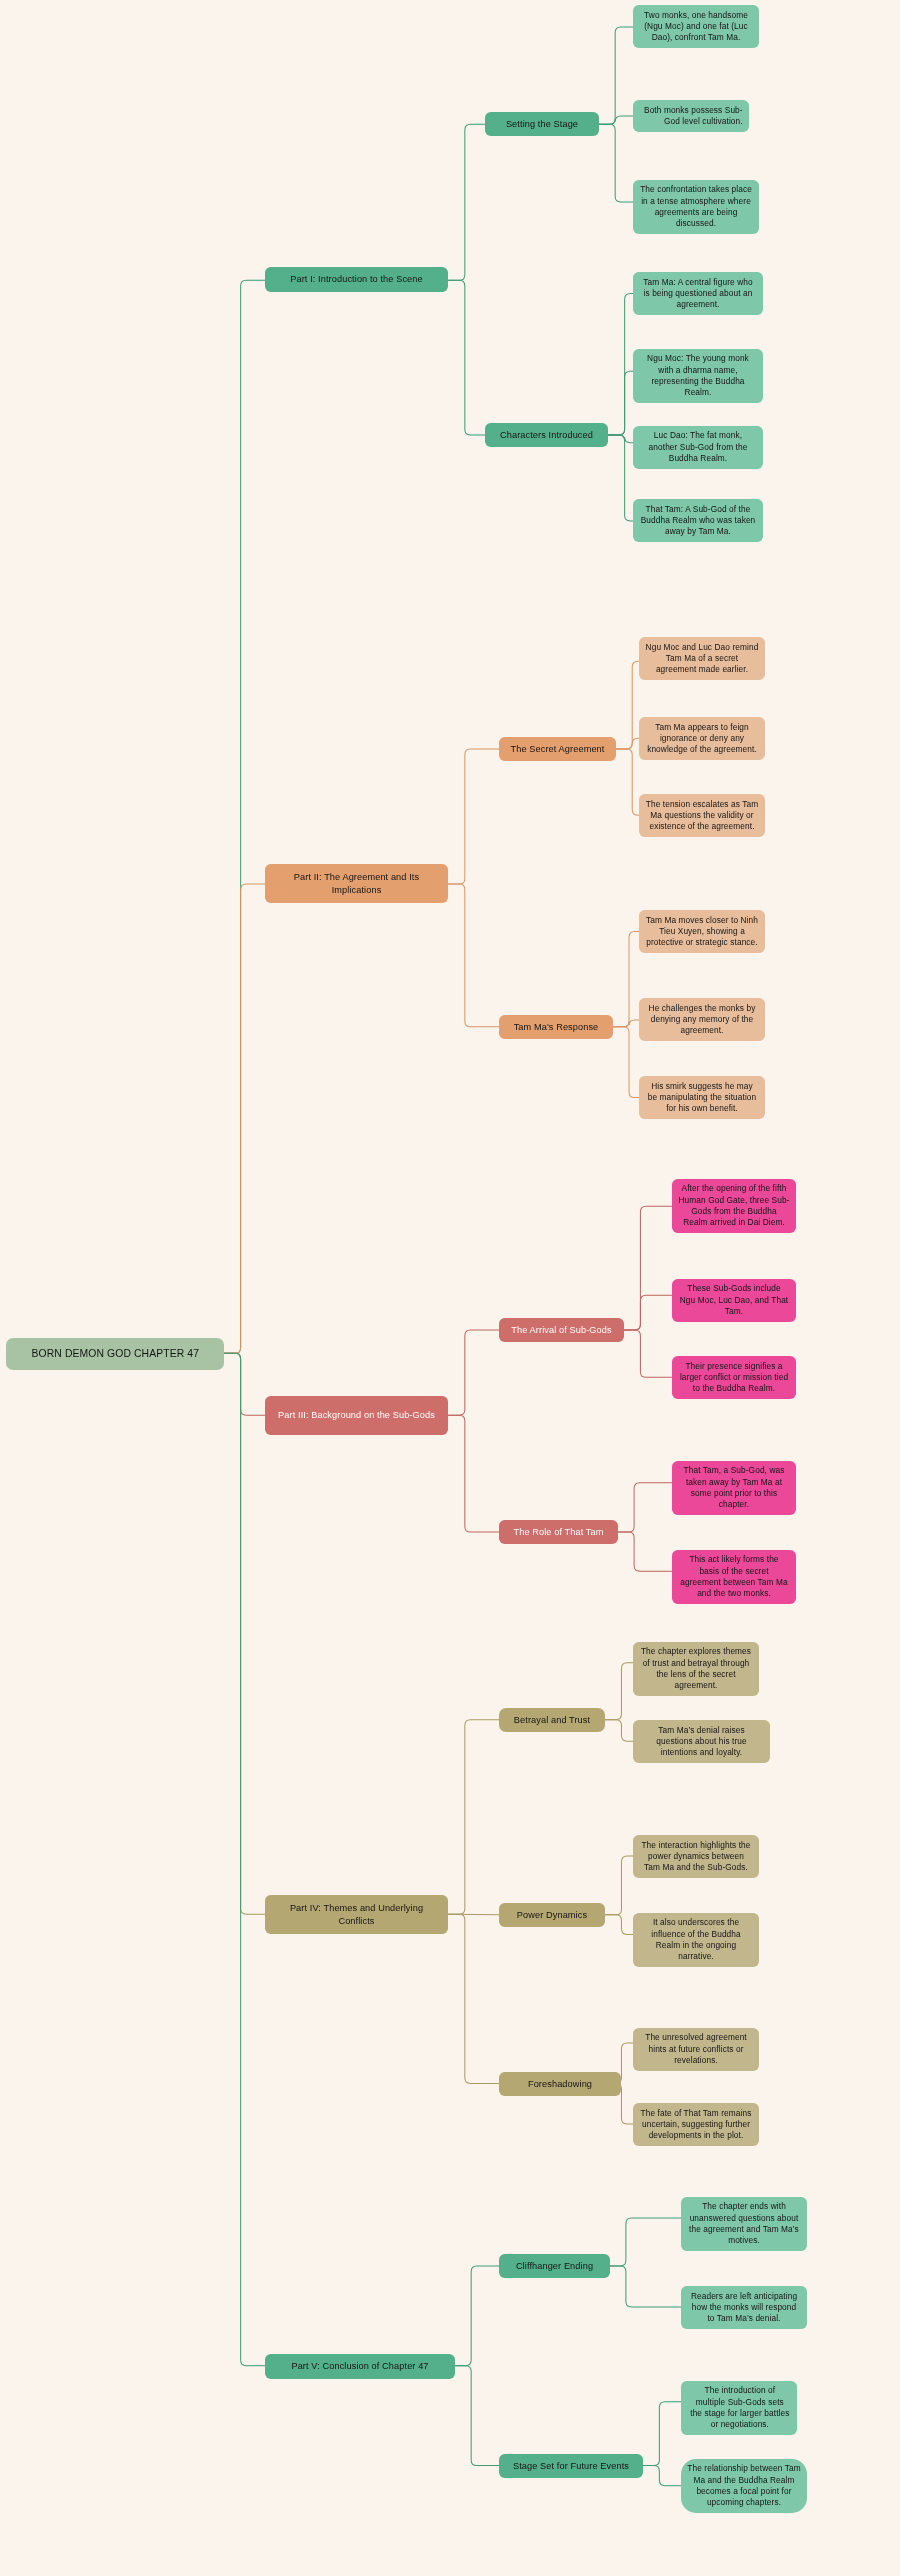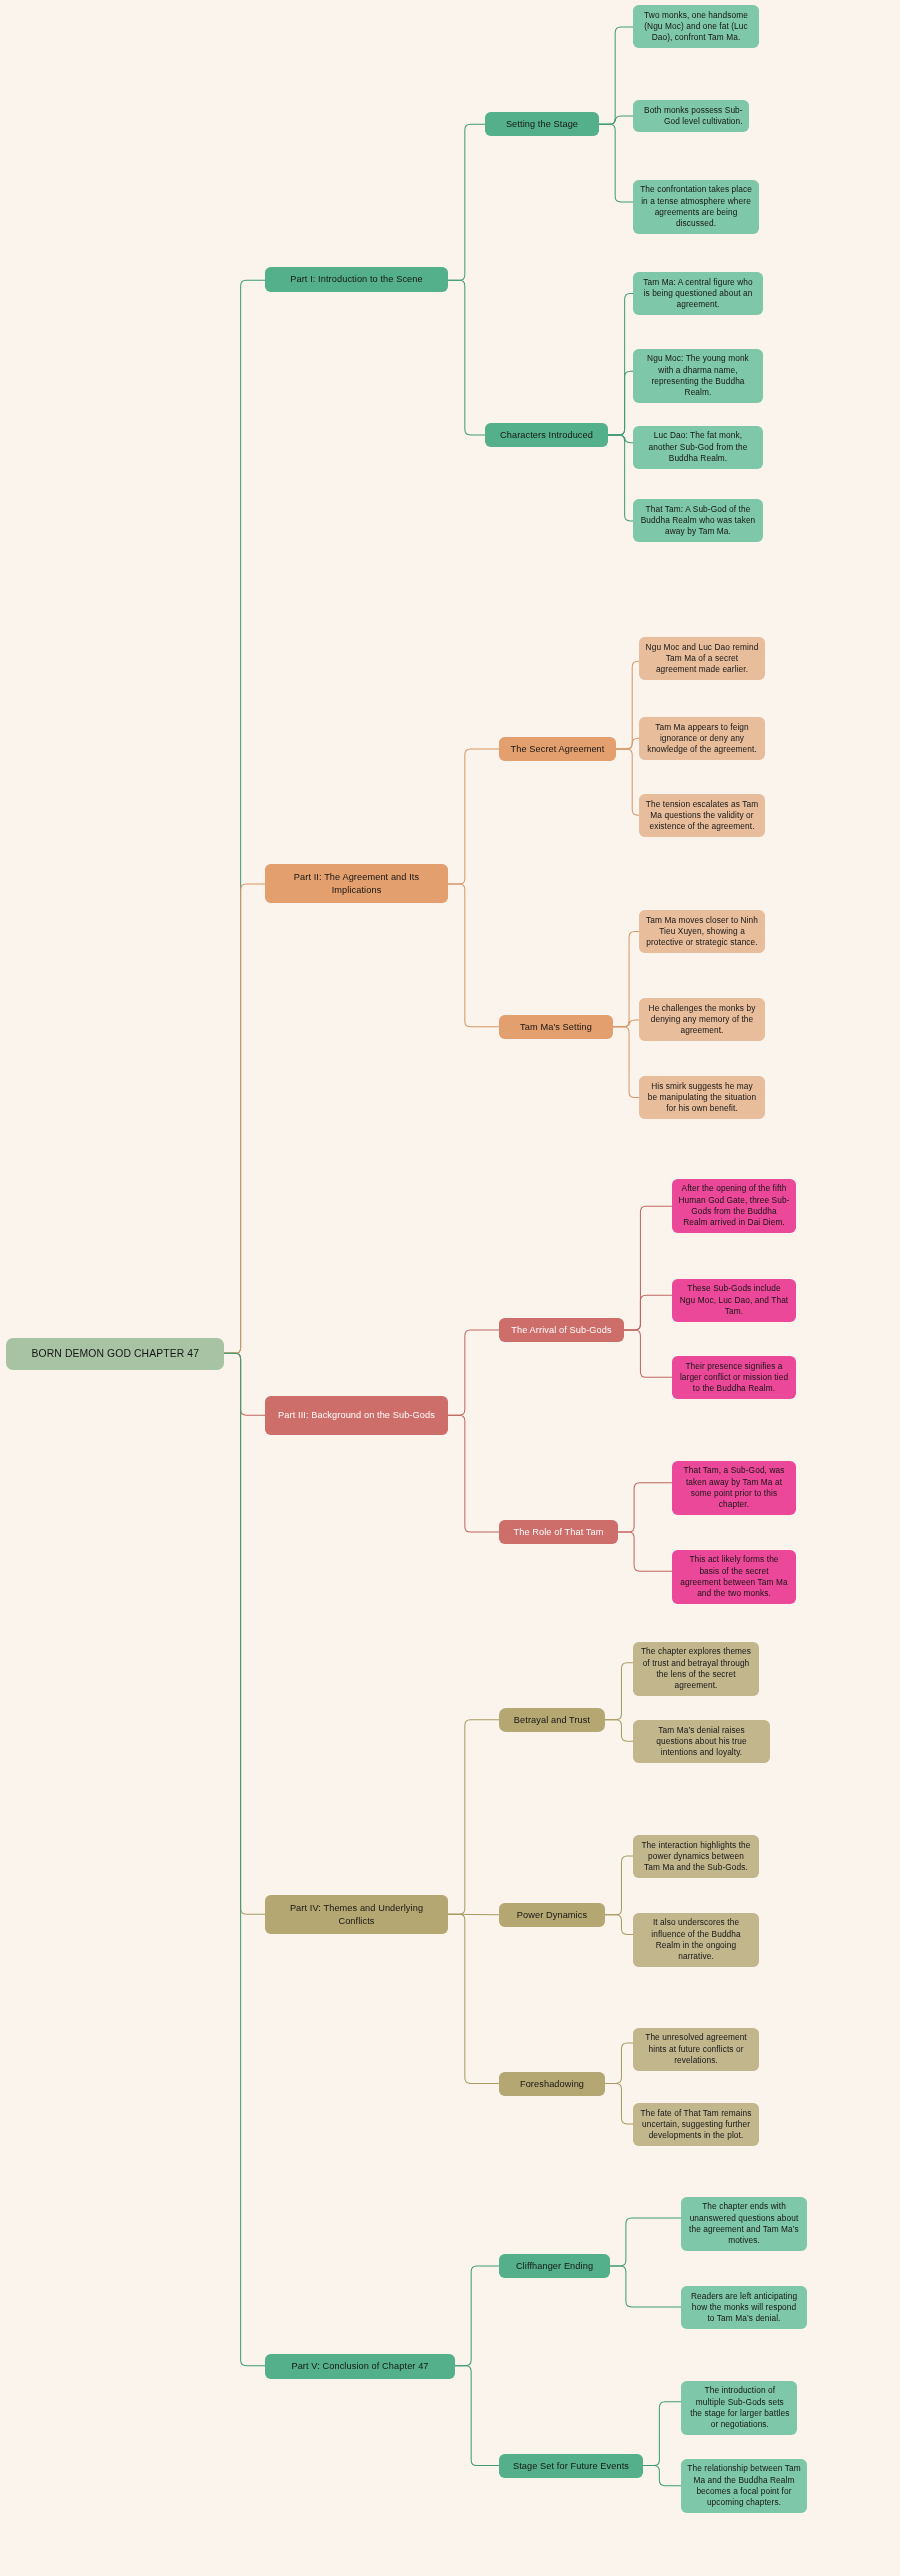--- a/index.html
+++ b/index.html
@@ -148,21 +148,21 @@
     <div class="node b2leaf" style="left: 639px; width: 126px; top: 637px; min-height: 43px;">
       <span>Ngu Moc and Luc Dao remind Tam Ma of a secret agreement made earlier.</span>
     </div>
     <div class="node b2leaf" style="left: 639px; width: 126px; top: 717px; min-height: 43px;">
       <span>Tam Ma appears to feign ignorance or deny any knowledge of the agreement.</span>
     </div>
     <div class="node b2leaf" style="left: 639px; width: 126px; top: 794px; min-height: 43px;">
       <span>The tension escalates as Tam Ma questions the validity or existence of the agreement.</span>
     </div>
     <div class="node b2" style="left: 499px; width: 114px; top: 1015px; min-height: 24px;">
-      <span>Tam Ma's Setting</span>
+      <span>Tam Ma's Response</span>
     </div>
     <div class="node b2leaf" style="left: 639px; width: 126px; top: 910px; min-height: 43px;">
       <span>Tam Ma moves closer to Ninh Tieu Xuyen, showing a protective or strategic stance.</span>
     </div>
     <div class="node b2leaf" style="left: 639px; width: 126px; top: 998px; min-height: 43px;">
       <span>He challenges the monks by denying any memory of the agreement.</span>
     </div>
     <div class="node b2leaf" style="left: 639px; width: 126px; top: 1076px; min-height: 43px;">
       <span>His smirk suggests he may be manipulating the situation for his own benefit.</span>
     </div>
@@ -204,21 +204,21 @@
     </div>
     <div class="node b4" style="left: 499px; width: 106px; top: 1903px; min-height: 24px;">
       <span>Power Dynamics</span>
     </div>
     <div class="node b4leaf" style="left: 633px; width: 126px; top: 1835px; min-height: 43px;">
       <span>The interaction highlights the power dynamics between Tam Ma and the Sub-Gods.</span>
     </div>
     <div class="node b4leaf" style="left: 633px; width: 126px; top: 1913px; min-height: 43px;">
       <span>It also underscores the influence of the Buddha Realm in the ongoing narrative.</span>
     </div>
-    <div class="node b4" style="left: 499px; width: 106px; top: 2072px; min-height: 24px;">
+    <div class="node b4" style="left: 499px; width: 122px; top: 2072px; min-height: 24px;">
       <span>Foreshadowing</span>
     </div>
     <div class="node b4leaf" style="left: 633px; width: 126px; top: 2028px; min-height: 32px;">
       <span>The unresolved agreement hints at future conflicts or revelations.</span>
     </div>
     <div class="node b4leaf" style="left: 633px; width: 126px; top: 2103px; min-height: 43px;">
       <span>The fate of That Tam remains uncertain, suggesting further developments in the plot.</span>
     </div>
     <div class="node b5" style="left: 265px; width: 190px; top: 2354px; min-height: 25px;">
       <span>Part V: Conclusion of Chapter 47</span>
@@ -231,17 +231,17 @@
     </div>
     <div class="node b5leaf" style="left: 681px; width: 126px; top: 2286px; min-height: 43px;">
       <span>Readers are left anticipating how the monks will respond to Tam Ma’s denial.</span>
     </div>
     <div class="node b5" style="left: 499px; width: 144px; top: 2454px; min-height: 24px;">
       <span>Stage Set for Future Events</span>
     </div>
     <div class="node b5leaf" style="left: 681px; width: 116px; top: 2381px; min-height: 43px; padding-left: 8px;">
       <span>The introduction of multiple Sub-Gods sets the stage for larger battles or negotiations.</span>
     </div>
-    <div class="node b5leaf" style="left: 681px; width: 126px; top: 2459px; min-height: 54px;">
+    <div class="node b5leaf" style="left: 681px; width: 126px; top: 2459px; min-height: 54px; border-radius: 15px;">
       <span>The relationship between Tam Ma and the Buddha Realm becomes a focal point for upcoming chapters.</span>
     </div>
   </div>
 
 
 </body></html>

